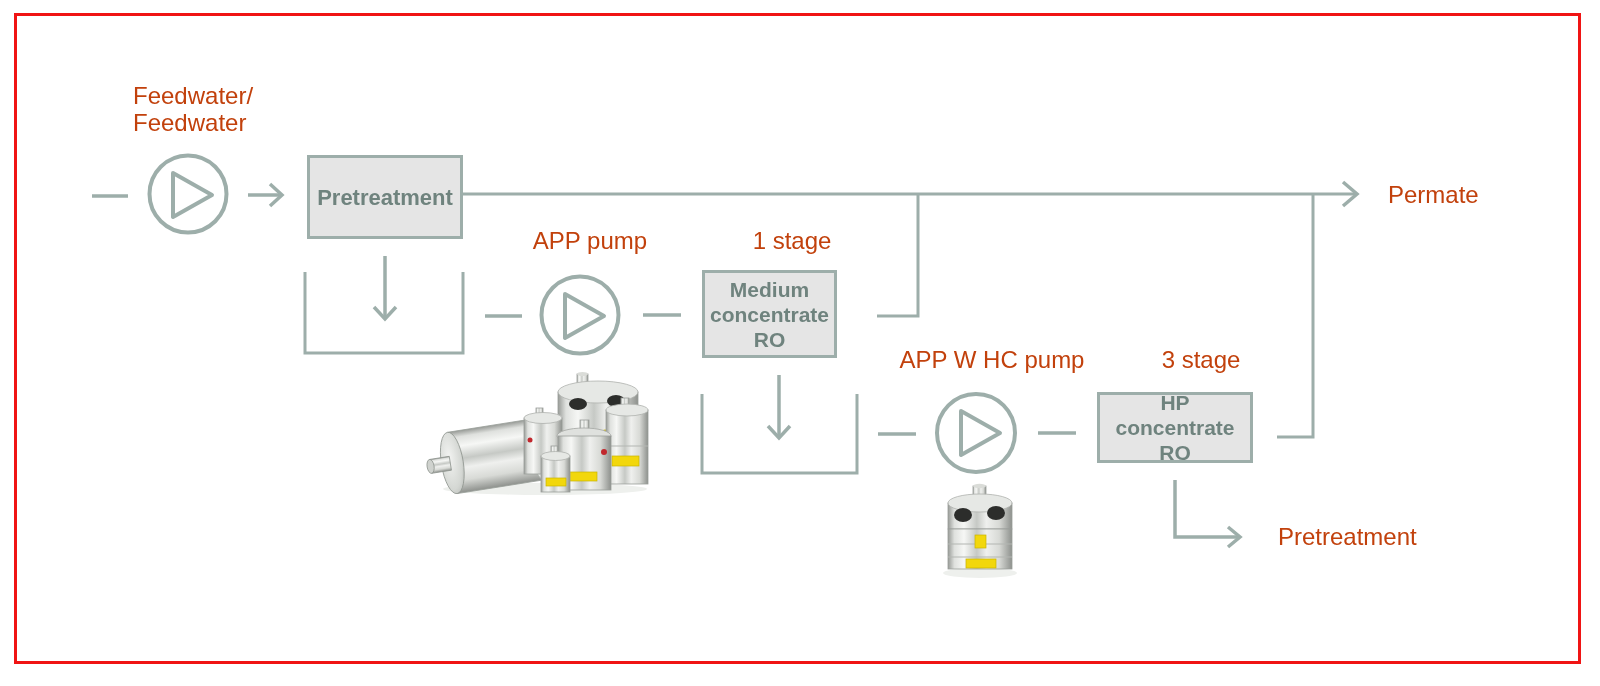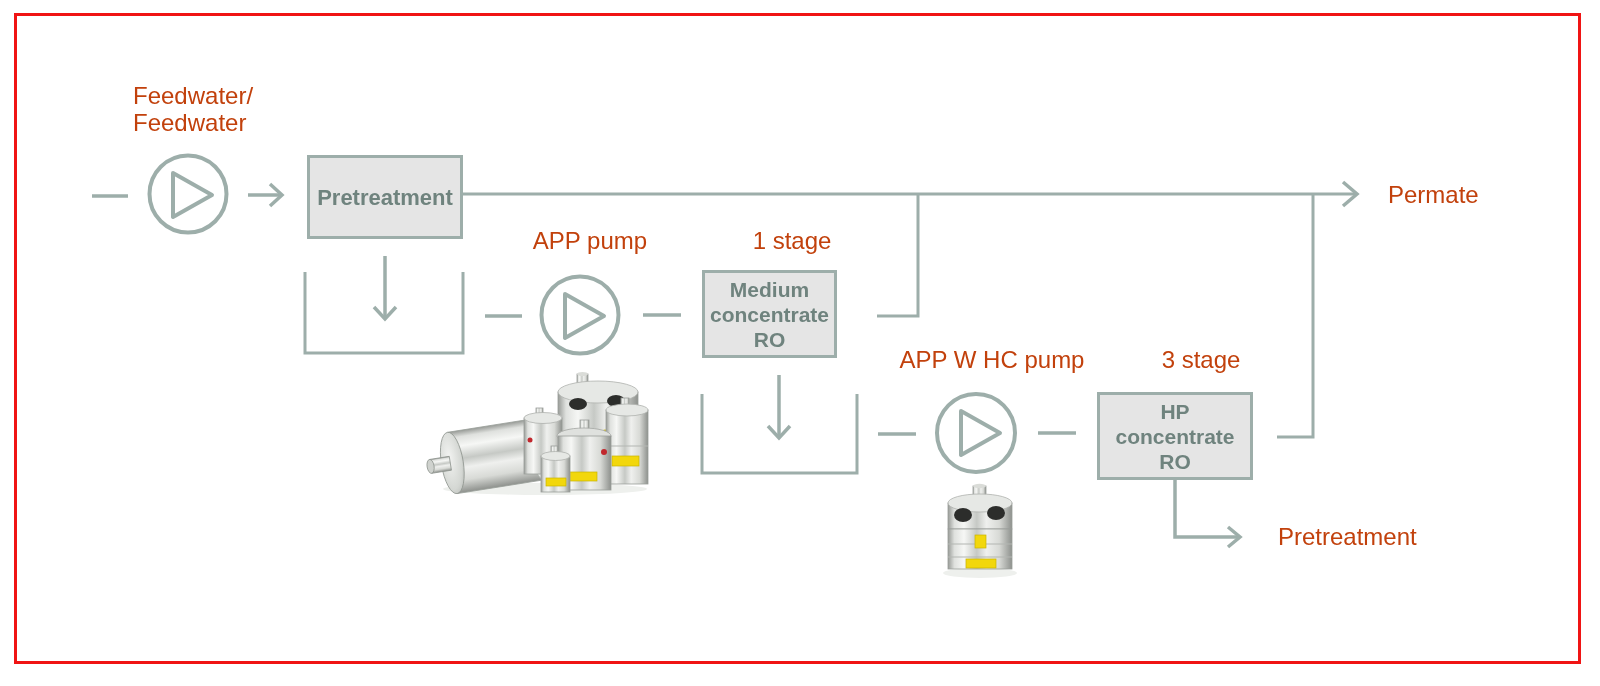--- a/index.html
+++ b/index.html
@@ -188,21 +188,21 @@
   <div class="probox" style="left:307px;top:155px;width:156px;height:84px">
     <div class="bx-line bx-one">Pretreatment</div>
   </div>
 
   <div class="probox" style="left:702px;top:270px;width:135px;height:88px">
     <div class="bx-line">Medium</div>
     <div class="bx-line">concentrate</div>
     <div class="bx-line">RO</div>
   </div>
 
-  <div class="probox" style="left:1097px;top:392px;width:156px;height:88px">
+  <div class="probox" style="left:1097px;top:392px;width:156px;height:71px">
     <div class="bx-line">HP</div>
     <div class="bx-line">concentrate</div>
     <div class="bx-line">RO</div>
   </div>
 
   <div class="lbl" style="left:133px;top:82px">
     <div>Feedwater/</div>
     <div>Feedwater</div>
   </div>
 

